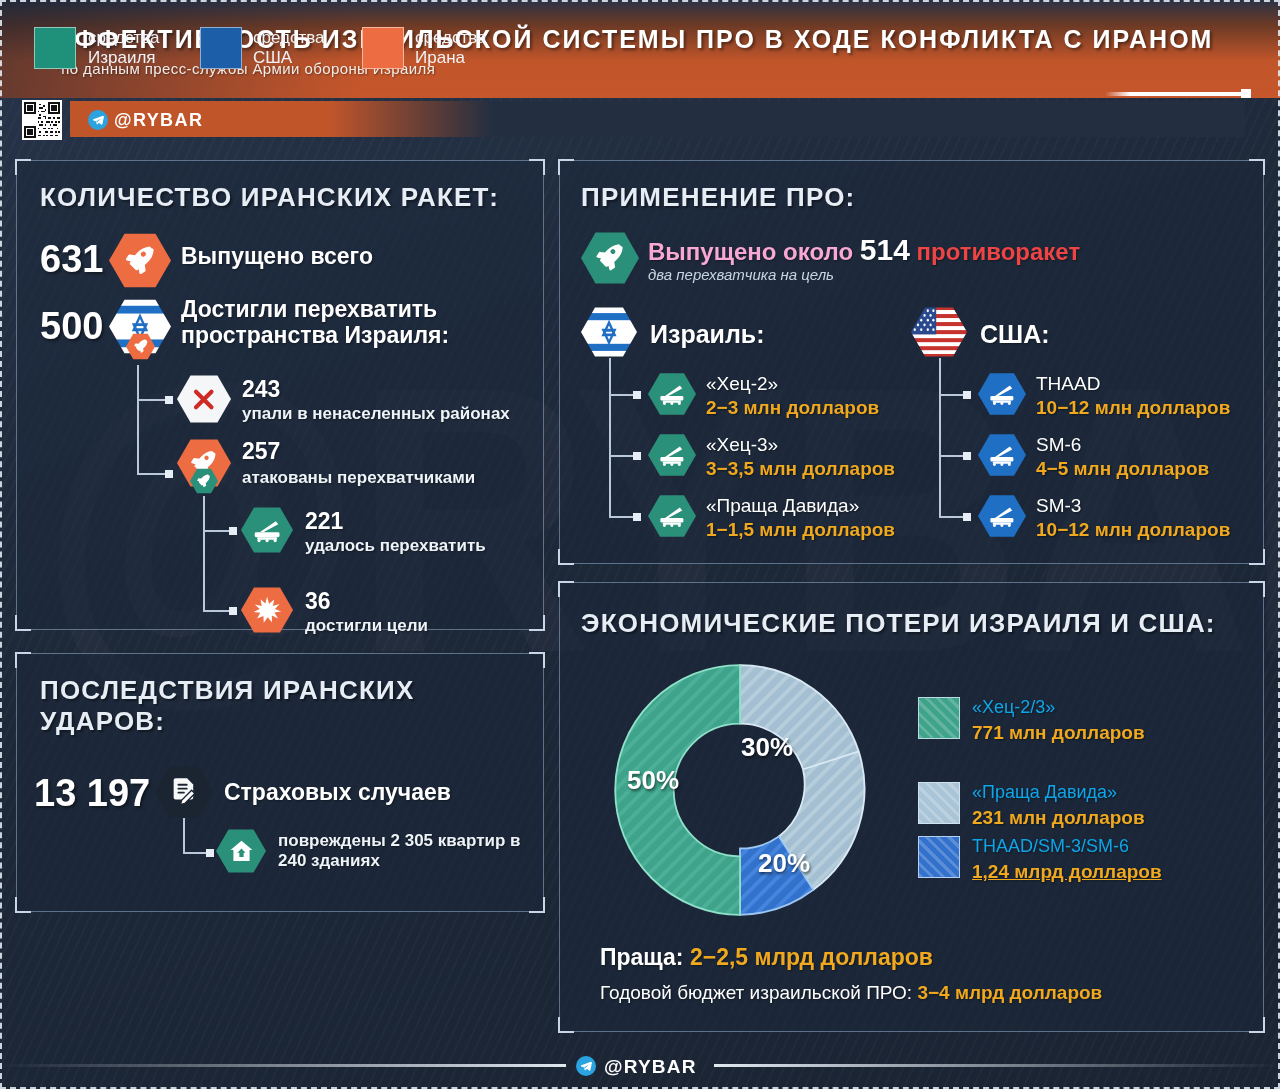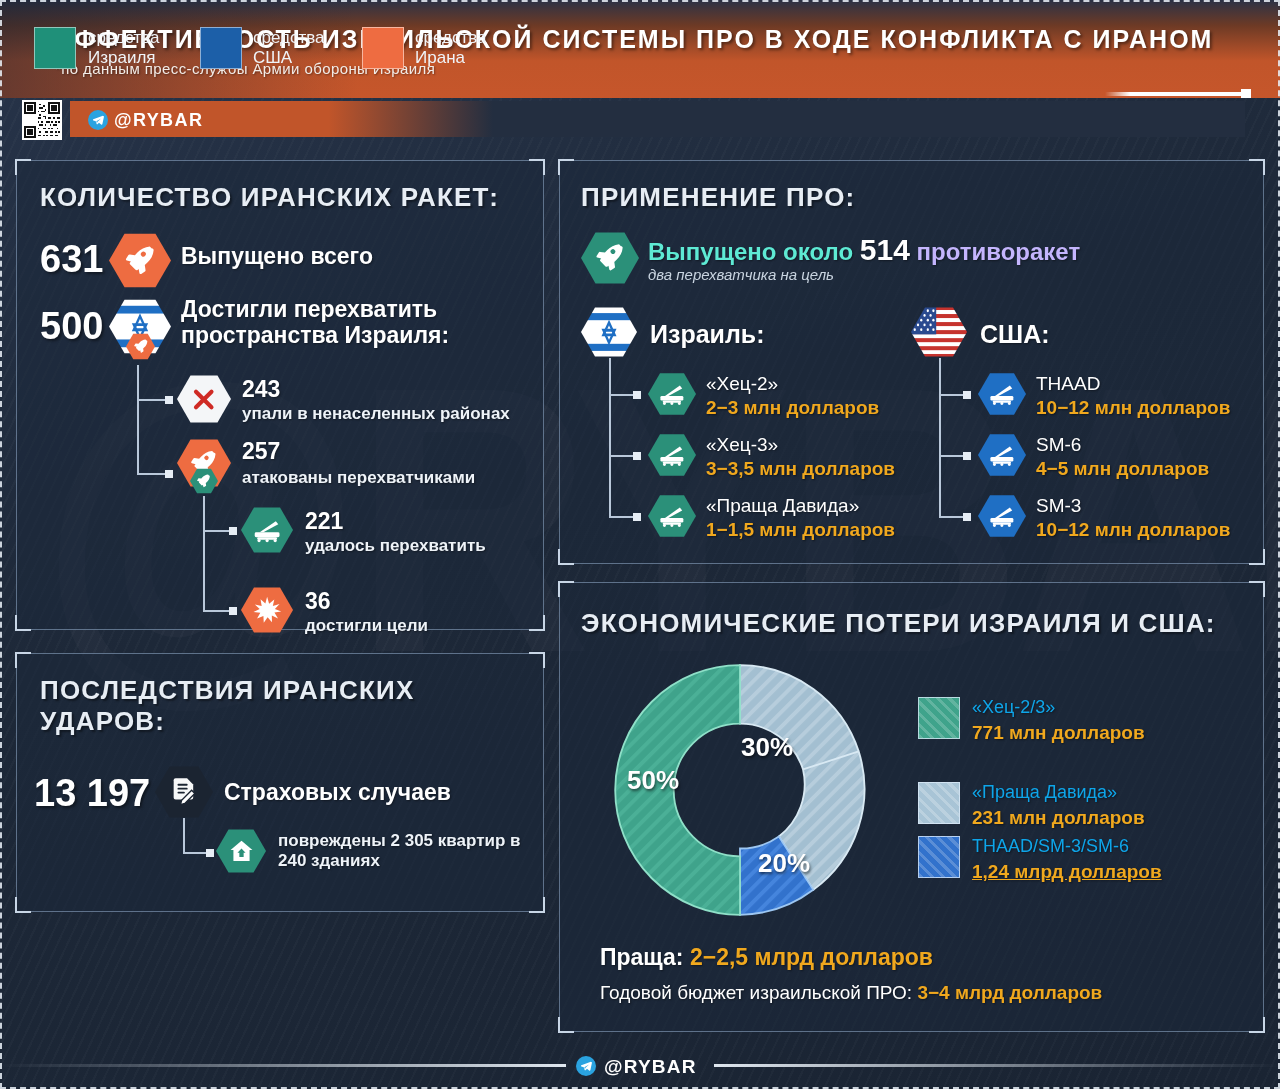--- a/index.html
+++ b/index.html
@@ -422,21 +422,21 @@
   <span class="corner br"></span>
 </div>
 <div class="panel-title" style="left:581px;top:182px;">ПРИМЕНЕНИЕ ПРО:</div>
 
 <div class="hex green" style="left:581px;top:231px;width:58px;height:54px;">
   <svg viewBox="0 0 24 24" fill="#fff">
       <path d="M18.5 2.3c-3.4.3-6.3 1.9-8.4 4.2L8.4 8.3 5 7.8c-.4-.1-.8.1-1 .4l-1.6 2.5c-.3.5 0 1.1.5 1.2l2.8.6-.6.7c-.4.4-.3 1 .1 1.4l3.6 3.6c.4.4 1 .4 1.4.1l.7-.6.6 2.8c.1.5.7.8 1.2.5l2.5-1.6c.4-.2.5-.6.4-1l-.5-3.4 1.8-1.7c2.3-2.1 3.9-5 4.2-8.4.1-.7-.5-1.3-1.2-1.2zm-3.1 6.4a1.7 1.7 0 1 1-2.4-2.4 1.7 1.7 0 0 1 2.4 2.4z"></path>
     </svg>
 </div>
 <div style="position:absolute;left:648px;top:233px;white-space:nowrap;">
-  <span style="font-size:24px;font-weight:bold;color:#5eead4;text-shadow:1px 1px 2px rgba(0,0,0,.4);">Выпущено около </span><span style="font-size:30px;font-weight:bold;color:#fff;text-shadow:1px 1px 2px rgba(0,0,0,.4);">514</span><span style="font-size:24px;font-weight:bold;color:#c4b5fd;text-shadow:1px 1px 2px rgba(0,0,0,.4);"> противоракет</span>
+  <span style="font-size:24px;font-weight:bold;color:#f9a8d4;text-shadow:1px 1px 2px rgba(0,0,0,.4);">Выпущено около </span><span style="font-size:30px;font-weight:bold;color:#fff;text-shadow:1px 1px 2px rgba(0,0,0,.4);">514</span><span style="font-size:24px;font-weight:bold;color:#ef4444;text-shadow:1px 1px 2px rgba(0,0,0,.4);"> противоракет</span>
 </div>
 <div class="note-italic" style="left:648px;top:266px;">два перехватчика на цель</div>
 
 <div class="hex white" style="left:581px;top:306px;width:56px;height:52px;">
   <svg viewBox="0 0 60 44" preserveAspectRatio="none" style="width:100%;height:100%">
     <rect width="60" height="44" fill="#fff"></rect>
     <rect y="6" width="60" height="6" fill="#1f6fc4"></rect>
     <rect y="32" width="60" height="6" fill="#1f6fc4"></rect>
     <g fill="none" stroke="#1f6fc4" stroke-width="2.4">
       <polygon points="30,14 36,24.5 24,24.5"></polygon>

